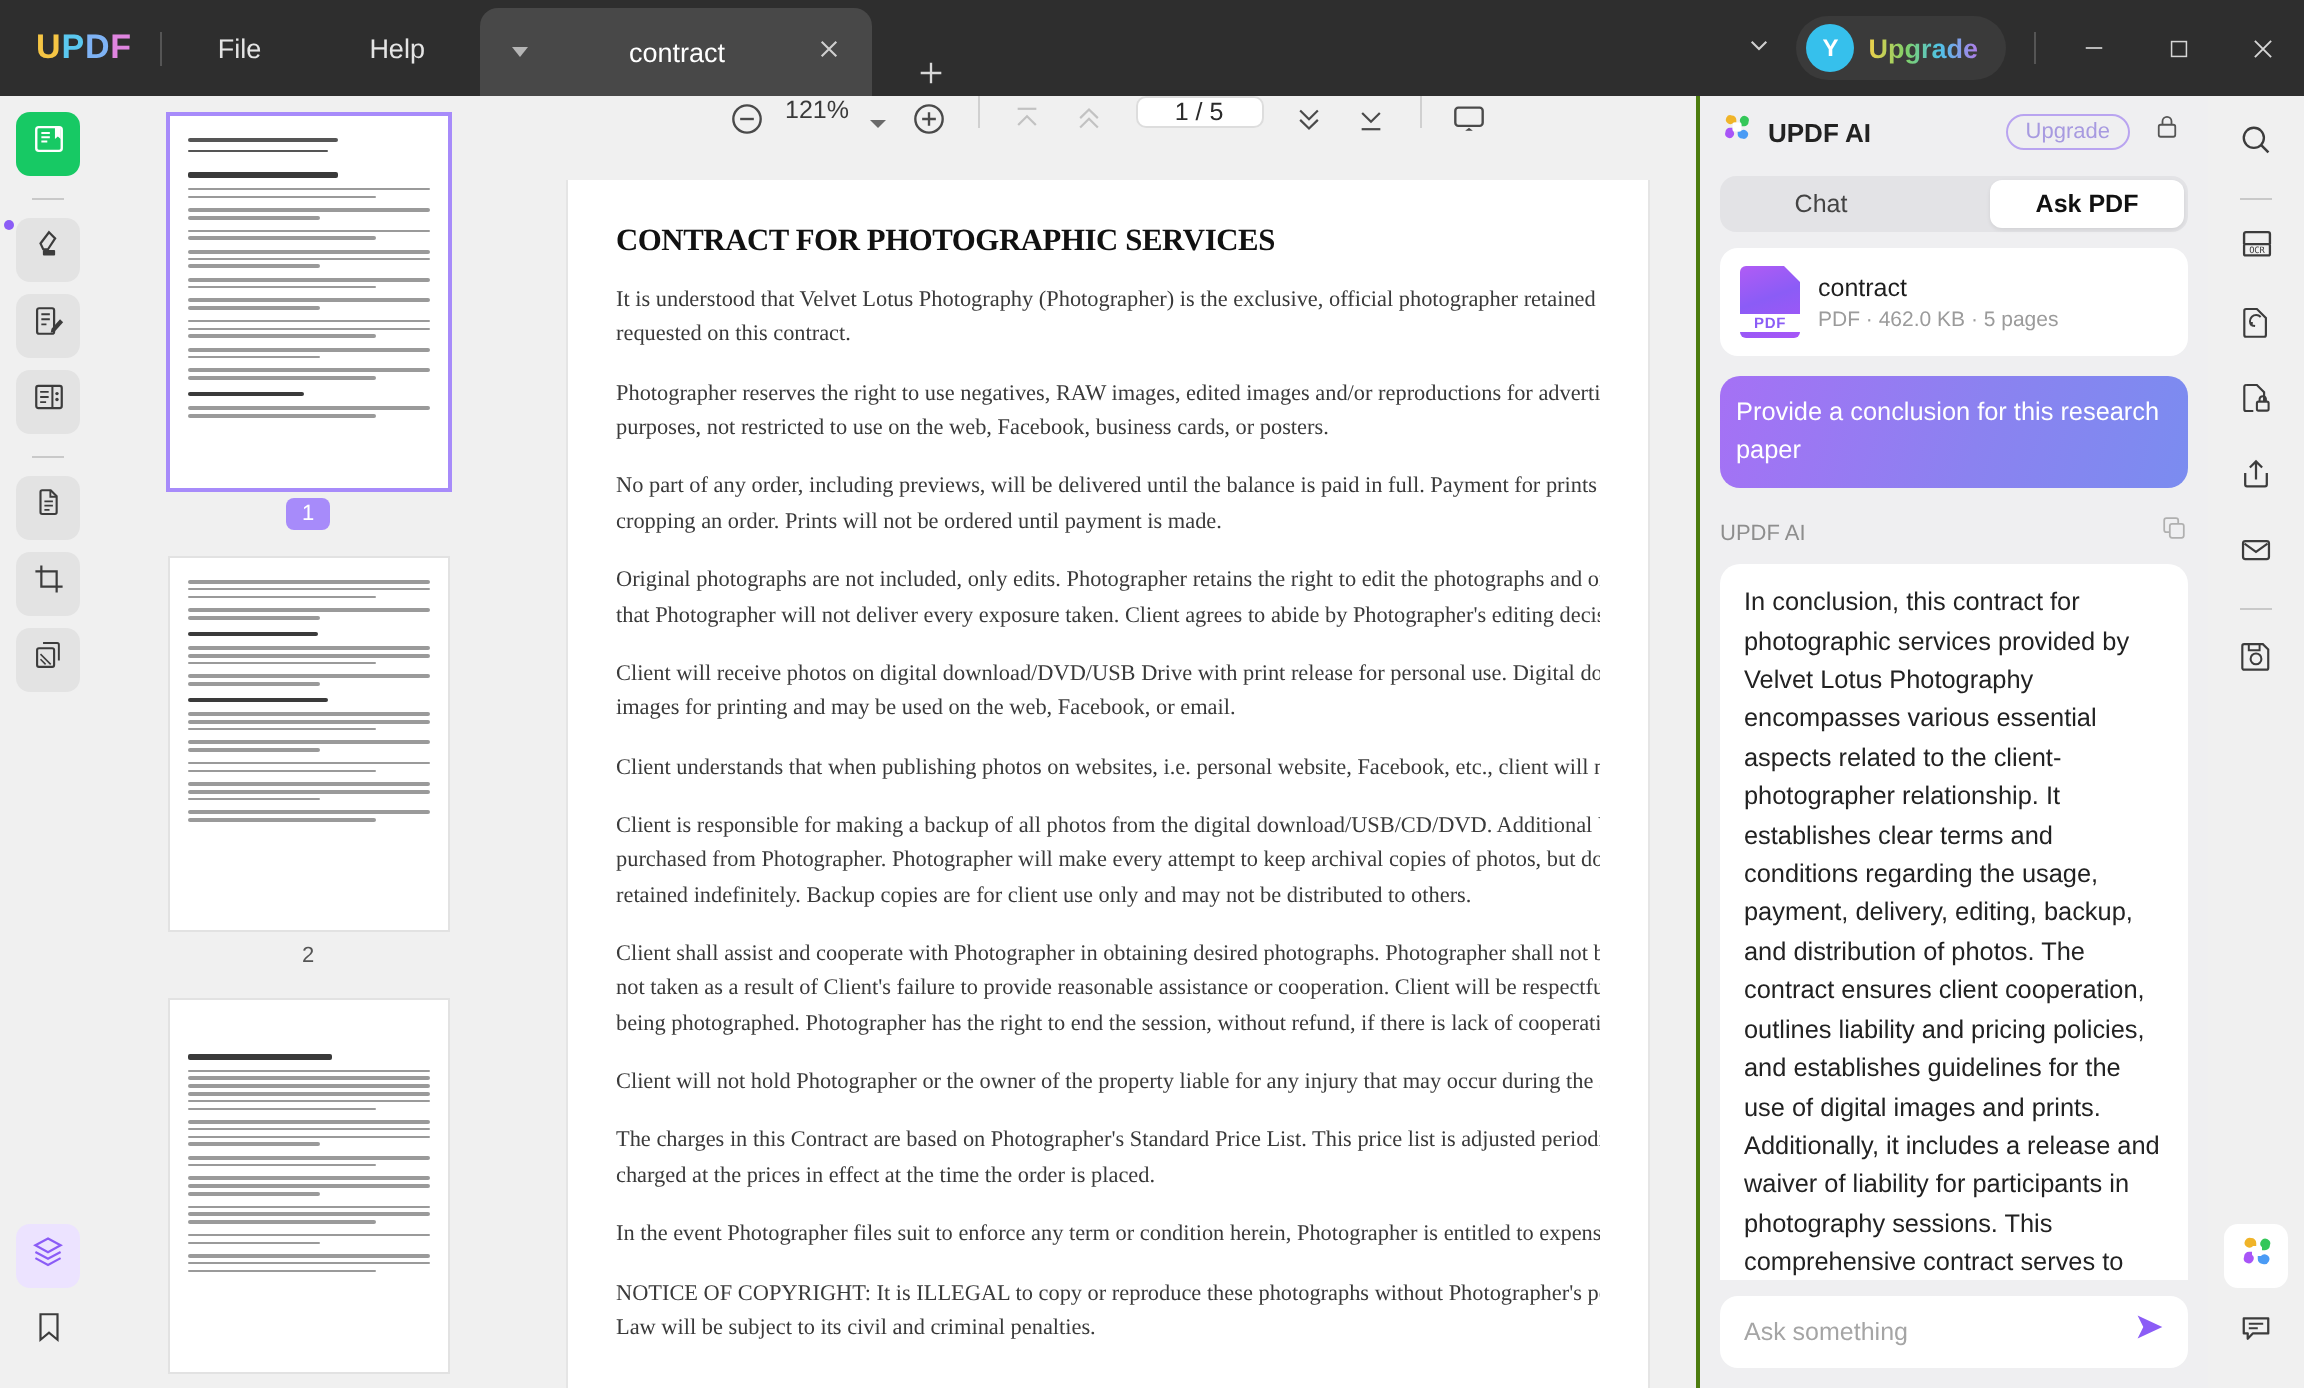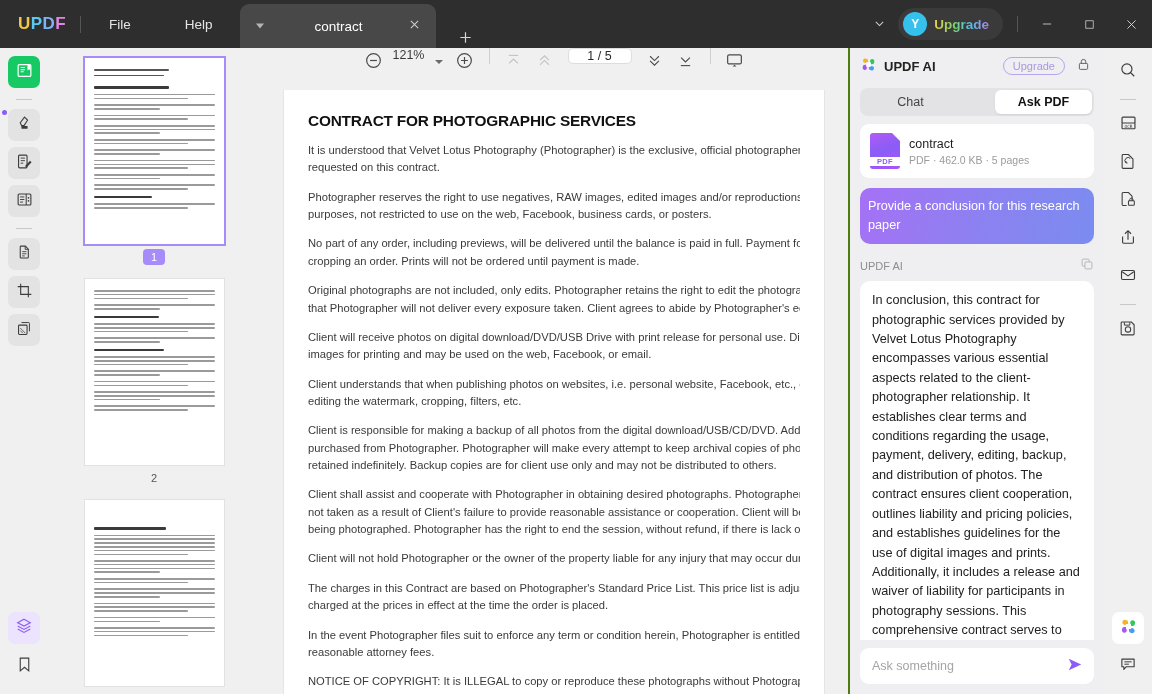--- a/index.html
+++ b/index.html
@@ -125,21 +125,21 @@
     background:#fff;border:1px solid #ddd;border-radius:5px;height:16px;min-width:64px;
     display:flex;align-items:center;justify-content:center;font-size:12.5px;color:#2b2b2b;
     margin:0 6px; cursor:text;
   }
   .page-area {
     flex:1; overflow:hidden; display:flex; justify-content:center; padding:0 0 0 0;
     background:#f0f0f0; min-height:0;
   }
   .page {
     width:100%; max-width:540px; background:#fff; padding:22px 24px 16px 24px;
-    box-shadow:0 0 0 1px #e5e5e5; overflow:hidden;
+    box-shadow:0 0 0 1px #e5e5e5; overflow:hidden;font-family:Liberation Serif, serif;
   }
   .doc-title { font-size:15.4px; font-weight:bold; color:#111; margin-bottom:12px; letter-spacing:-.2px;}
   .doc-p {
     font-size:11.2px; line-height:1.55; color:#3a3a3a; margin-bottom:12px;
     text-align:justify; white-space:nowrap; overflow:hidden;
   }
   .doc-p .l { display:block; }
 
   
   .ai {
@@ -595,42 +595,40 @@
               <div class="doc-p">
                 <span class="l">Original photographs are not included, only edits. Photographer retains the right to edit the photographs and omit any im</span>
                 <span class="l">that Photographer will not deliver every exposure taken. Client agrees to abide by Photographer's editing decisions.</span>
               </div>
               <div class="doc-p">
                 <span class="l">Client will receive photos on digital download/DVD/USB Drive with print release for personal use. Digital download/DVD</span>
                 <span class="l">images for printing and may be used on the web, Facebook, or email.</span>
               </div>
               <div class="doc-p">
                 <span class="l">Client understands that when publishing photos on websites, i.e. personal website, Facebook, etc., client will not edit the p</span>
-                <span class="l">editing the watermark, cropping, filters, etc.</span>
               </div>
               <div class="doc-p">
                 <span class="l">Client is responsible for making a backup of all photos from the digital download/USB/CD/DVD. Additional USB drive</span>
                 <span class="l">purchased from Photographer. Photographer will make every attempt to keep archival copies of photos, but does not guara</span>
                 <span class="l">retained indefinitely. Backup copies are for client use only and may not be distributed to others.</span>
               </div>
               <div class="doc-p">
                 <span class="l">Client shall assist and cooperate with Photographer in obtaining desired photographs. Photographer shall not be respons</span>
                 <span class="l">not taken as a result of Client's failure to provide reasonable assistance or cooperation. Client will be respectful to Photogr</span>
                 <span class="l">being photographed. Photographer has the right to end the session, without refund, if there is lack of cooperation or respect</span>
               </div>
               <div class="doc-p">
                 <span class="l">Client will not hold Photographer or the owner of the property liable for any injury that may occur during the session.</span>
               </div>
               <div class="doc-p">
                 <span class="l">The charges in this Contract are based on Photographer's Standard Price List. This price list is adjusted periodically and fi</span>
                 <span class="l">charged at the prices in effect at the time the order is placed.</span>
               </div>
               <div class="doc-p">
                 <span class="l">In the event Photographer files suit to enforce any term or condition herein, Photographer is entitled to expenses of</span>
-                <span class="l">reasonable attorney fees.</span>
               </div>
               <div class="doc-p">
                 <span class="l">NOTICE OF COPYRIGHT: It is ILLEGAL to copy or reproduce these photographs without Photographer's permission, and vic</span>
                 <span class="l">Law will be subject to its civil and criminal penalties.</span>
               </div>
             </div>
         </div>
       </div>
     </div>
 

